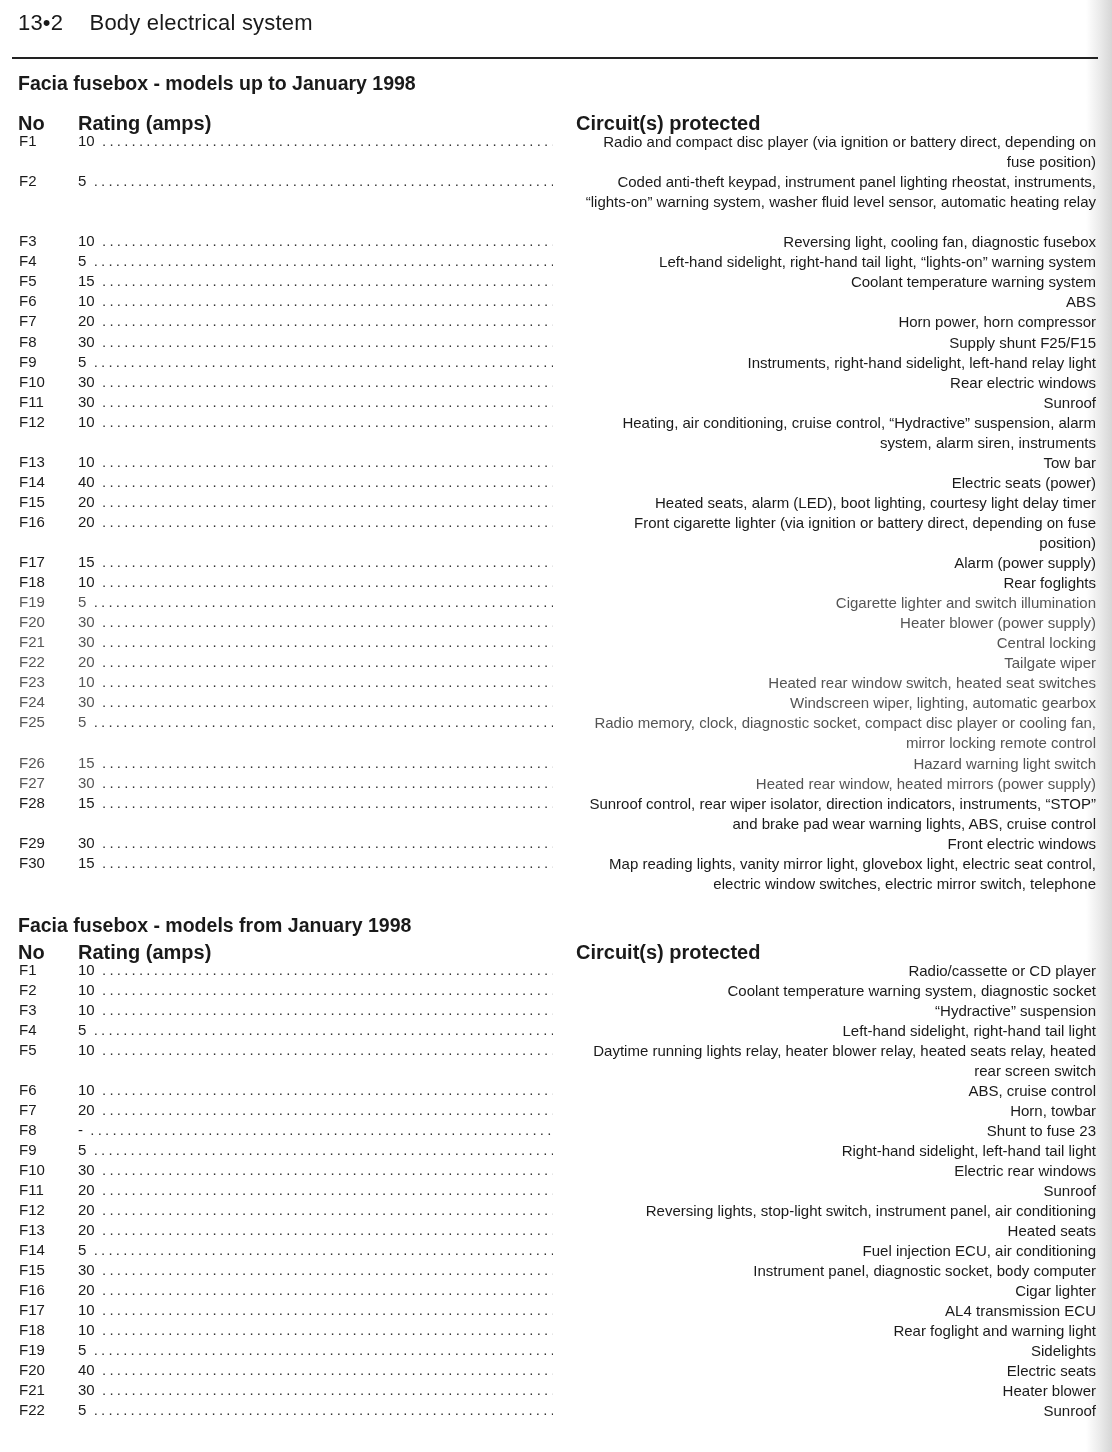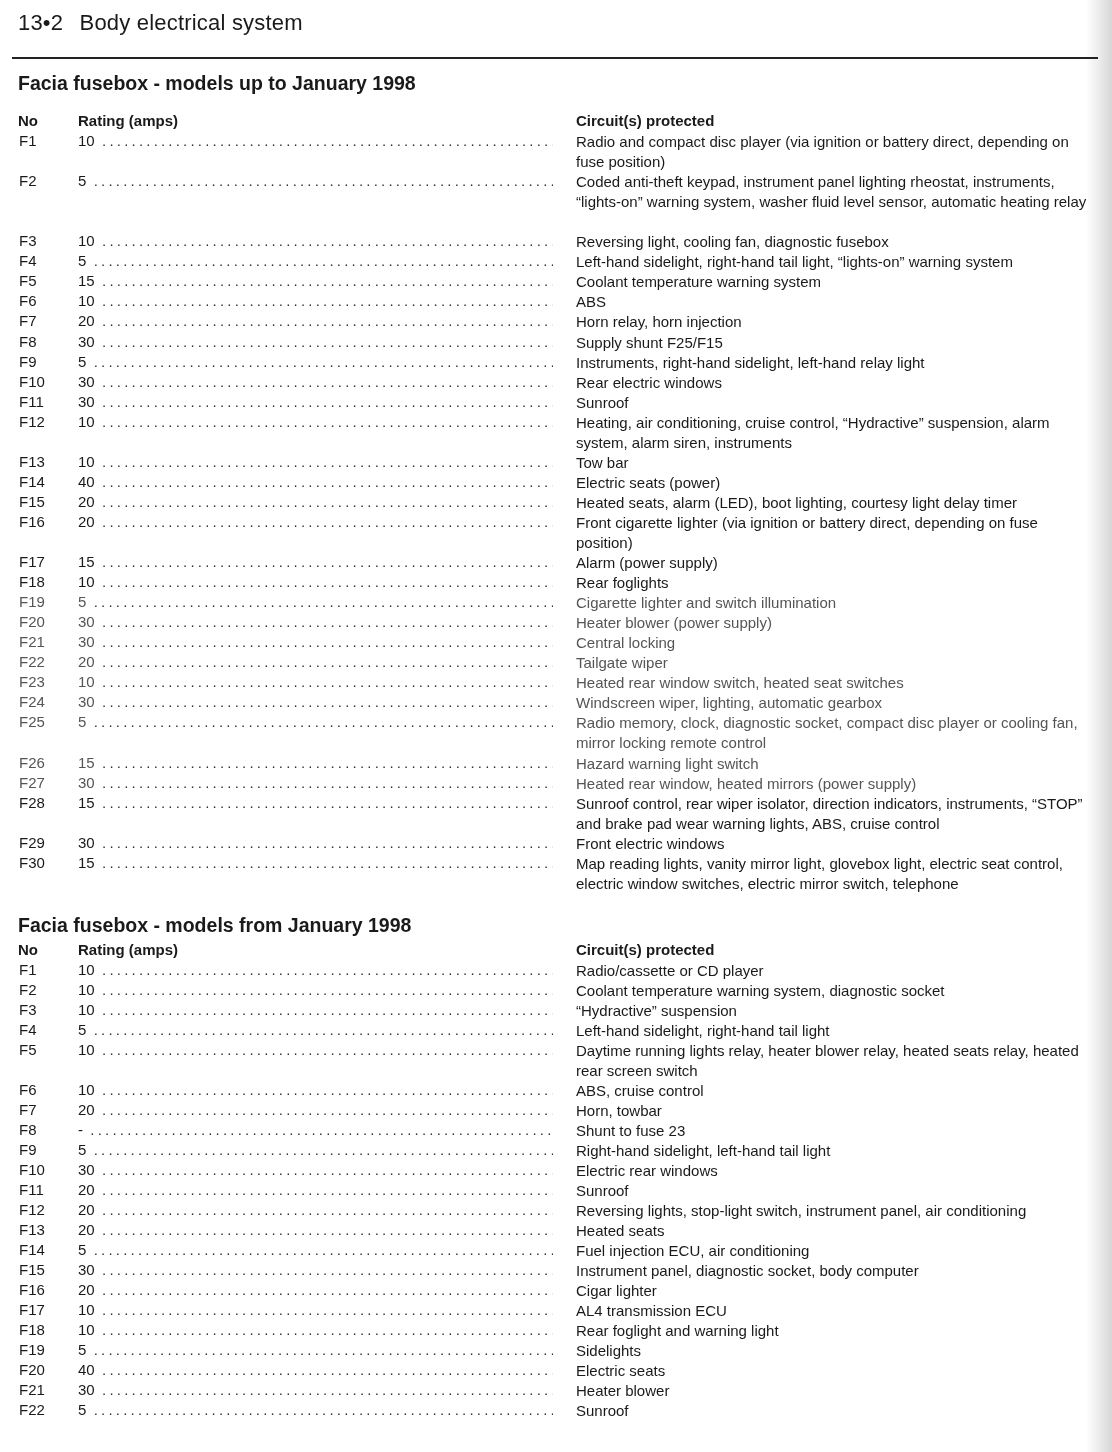--- a/index.html
+++ b/index.html
@@ -8,36 +8,36 @@
     font-family: "Liberation Sans", sans-serif; color: #1a1a1a;
   }
   .edge {
     position: absolute; top: 0; right: 0; width: 26px; height: 1452px;
     background: linear-gradient(to right, #ffffff 0%, #ececec 50%, #d6d6d6 100%);
   }
   .page-header {
     position: absolute; left: 18px; top: 10px;
     font-size: 22px; letter-spacing: 0.2px;
   }
-  .page-header .num { margin-right: 10px; }
+  .page-header .num { margin-right: 20px; }
   .header-rule {
     position: absolute; left: 12px; top: 57px; width: 1086px; height: 2px; background: #222;
   }
   .section { position: absolute; left: 0; width: 1112px; }
   .section-title {
     position: absolute; left: 18px; font-weight: bold; font-size: 19.5px;
   }
   .col-head {
-    position: absolute; font-weight: bold; font-size: 15px;
+    position: absolute; font-weight: bold; font-size: 20px;
   }
   .row { position: absolute; left: 0; width: 1112px; font-size: 15px; }
   .row .no { position: absolute; left: 19px; }
   .row .amps { position: absolute; left: 78px; width: 475px; white-space: nowrap; overflow: hidden; }
   .row .amps .dots { letter-spacing: 3.2px; color: #333; }
-  .row .desc { position: absolute; left: 576px; width: 520px; line-height: 20px; }
+  .row .desc { position: absolute; left: 576px; width: 520px; line-height: 20px; text-align: right; }
   .faded { color: #555; }
 </style>
 </head>
 <body>
 
 <div class="edge"></div>
 
 <div class="page-header">
   <span class="num">13•2</span>
   <span>Body electrical system</span>
@@ -76,21 +76,21 @@
         <span class="desc">Coolant temperature warning system</span>
       </div>
       <div class="row" style="top: 292.4px;">
         <span class="no">F6</span>
         <span class="amps"><span>10</span><span class="dots"> ........................................................................................................................</span></span>
         <span class="desc">ABS</span>
       </div>
       <div class="row" style="top: 312.45px;">
         <span class="no">F7</span>
         <span class="amps"><span>20</span><span class="dots"> ........................................................................................................................</span></span>
-        <span class="desc">Horn relay, horn injection</span>
+        <span class="desc">Horn power, horn compressor</span>
       </div>
       <div class="row" style="top: 332.5px;">
         <span class="no">F8</span>
         <span class="amps"><span>30</span><span class="dots"> ........................................................................................................................</span></span>
         <span class="desc">Supply shunt F25/F15</span>
       </div>
       <div class="row" style="top: 352.55px;">
         <span class="no">F9</span>
         <span class="amps"><span>5</span><span class="dots"> ........................................................................................................................</span></span>
         <span class="desc">Instruments, right-hand sidelight, left-hand relay light</span>

